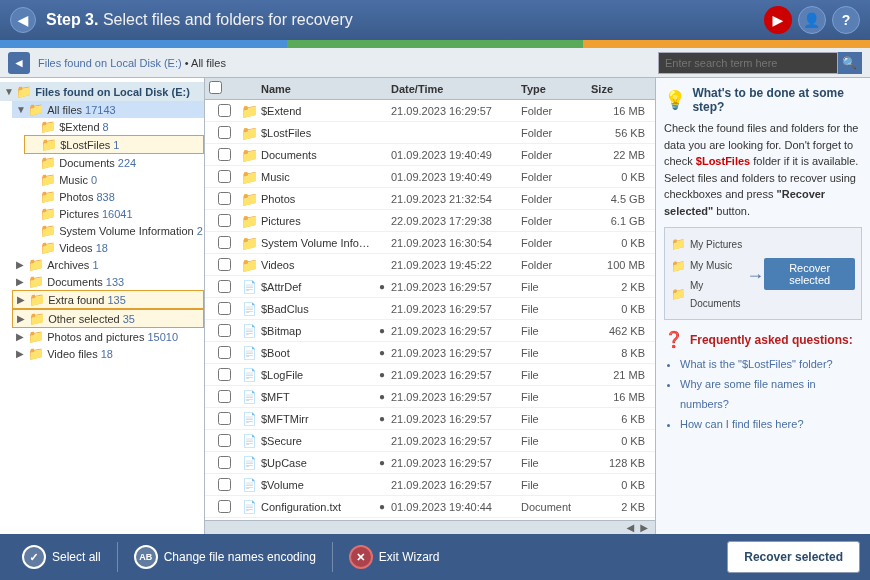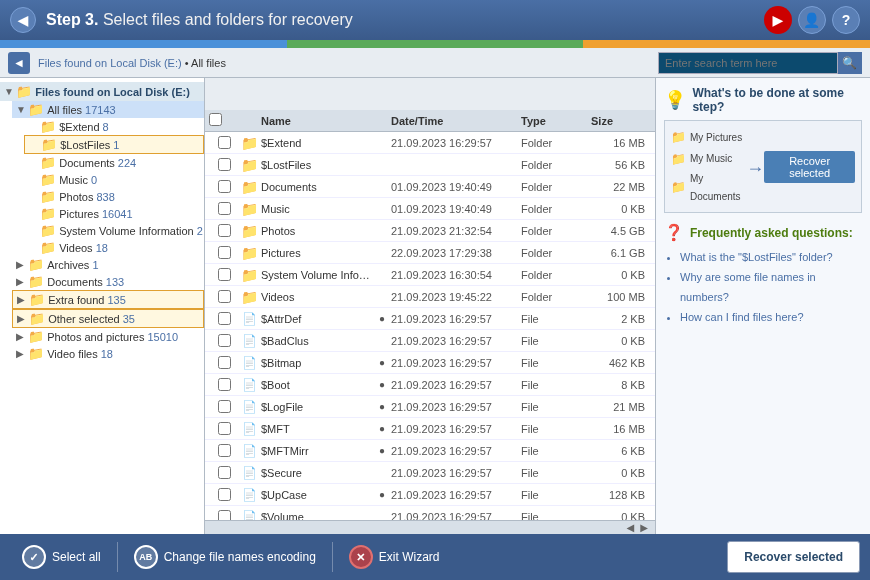--- a/index.html
+++ b/index.html
@@ -60,21 +60,21 @@
       display: flex; align-items: center; justify-content: center;
       color: white; font-size: 12px; cursor: pointer; margin-right: 8px;
     }
     .breadcrumb-text { color: #333; font-size: 11px; flex: 1; }
     .breadcrumb-text a { color: #4a6fa5; cursor: pointer; text-decoration: none; }
     .breadcrumb-search {
       display: flex; align-items: center;
     }
     .breadcrumb-search input {
       height: 22px; border: 1px solid #aab; padding: 0 6px; font-size: 11px;
-      color: #999; width: 180px; background: #0c4a6e;
+      color: #999; width: 180px; background: #404040;
     }
     .breadcrumb-search button {
       height: 22px; width: 24px; background: #4a6fa5; border: none; cursor: pointer;
       color: white; font-size: 12px;
     }
 
     
     .main-content {
       display: flex;
       height: calc(580px - 40px - 8px - 30px - 46px);
@@ -110,21 +110,20 @@
       font-size: 11px; font-weight: bold; color: #2a4a6a;
     }
     .section-header .tree-folder-icon { color: #4a80b0; }
 
     
     .mid-panel {
       flex: 1;
       display: flex;
       flex-direction: column;
       overflow: hidden;
-      margin-top: 32px;
     }
     .file-list-header {
       display: flex;
       align-items: center;
       background: #d8e0e8;
       border-bottom: 1px solid #b0bac5;
       height: 22px;
       padding: 0 4px;
     }
     .fh-check { width: 30px; }
@@ -197,21 +196,21 @@
     .diagram-btn {
       background: #4a7fb5;
       color: white; border: none;
       padding: 4px 8px; font-size: 11px;
       cursor: pointer; border-radius: 2px;
     }
 
     .faq-section { margin-top: 6px; }
     .faq-header { display: flex; align-items: center; gap: 6px; margin-bottom: 6px; }
     .faq-icon { color: #e07010; font-size: 16px; }
-    .faq-title { font-size: 12px; font-weight: bold; color: #4d7c0f; }
+    .faq-title { font-size: 12px; font-weight: bold; color: #b91c1c; }
     .faq-list { list-style: disc; padding-left: 16px; }
     .faq-list li { font-size: 11px; color: #4a6fa5; cursor: pointer; line-height: 1.8; }
 
     
     .bottom-bar {
       background: #3a5a8a;
       height: 46px;
       display: flex;
       align-items: center;
       padding: 0 10px;
@@ -647,20 +646,23 @@
     <div class="scrollbar-area">
       <span class="scroll-btn">◀</span>
       <span class="scroll-btn">▶</span>
     </div>
   </div>
 
   <div class="right-panel">
     <div class="info-header">
       <span class="info-icon">💡</span>
       <span class="info-title">What's to be done at some step?</span>
+    </div>
+    <div class="info-text">
+      Check the found files and folders for the data you are looking for. Don't forget to check <span class="highlight">$LostFiles</span> folder if it is available. Select files and folders to recover using checkboxes and press <span class="bold">"Recover selected"</span> button.
     </div>
 
     <div class="recover-diagram">
       <div class="diagram-items">
         <div class="di-item">
           <span class="di-folder">📁</span>
           <span>My Pictures</span>
         </div>
         <div class="di-item">
           <span class="di-folder">📁</span>

